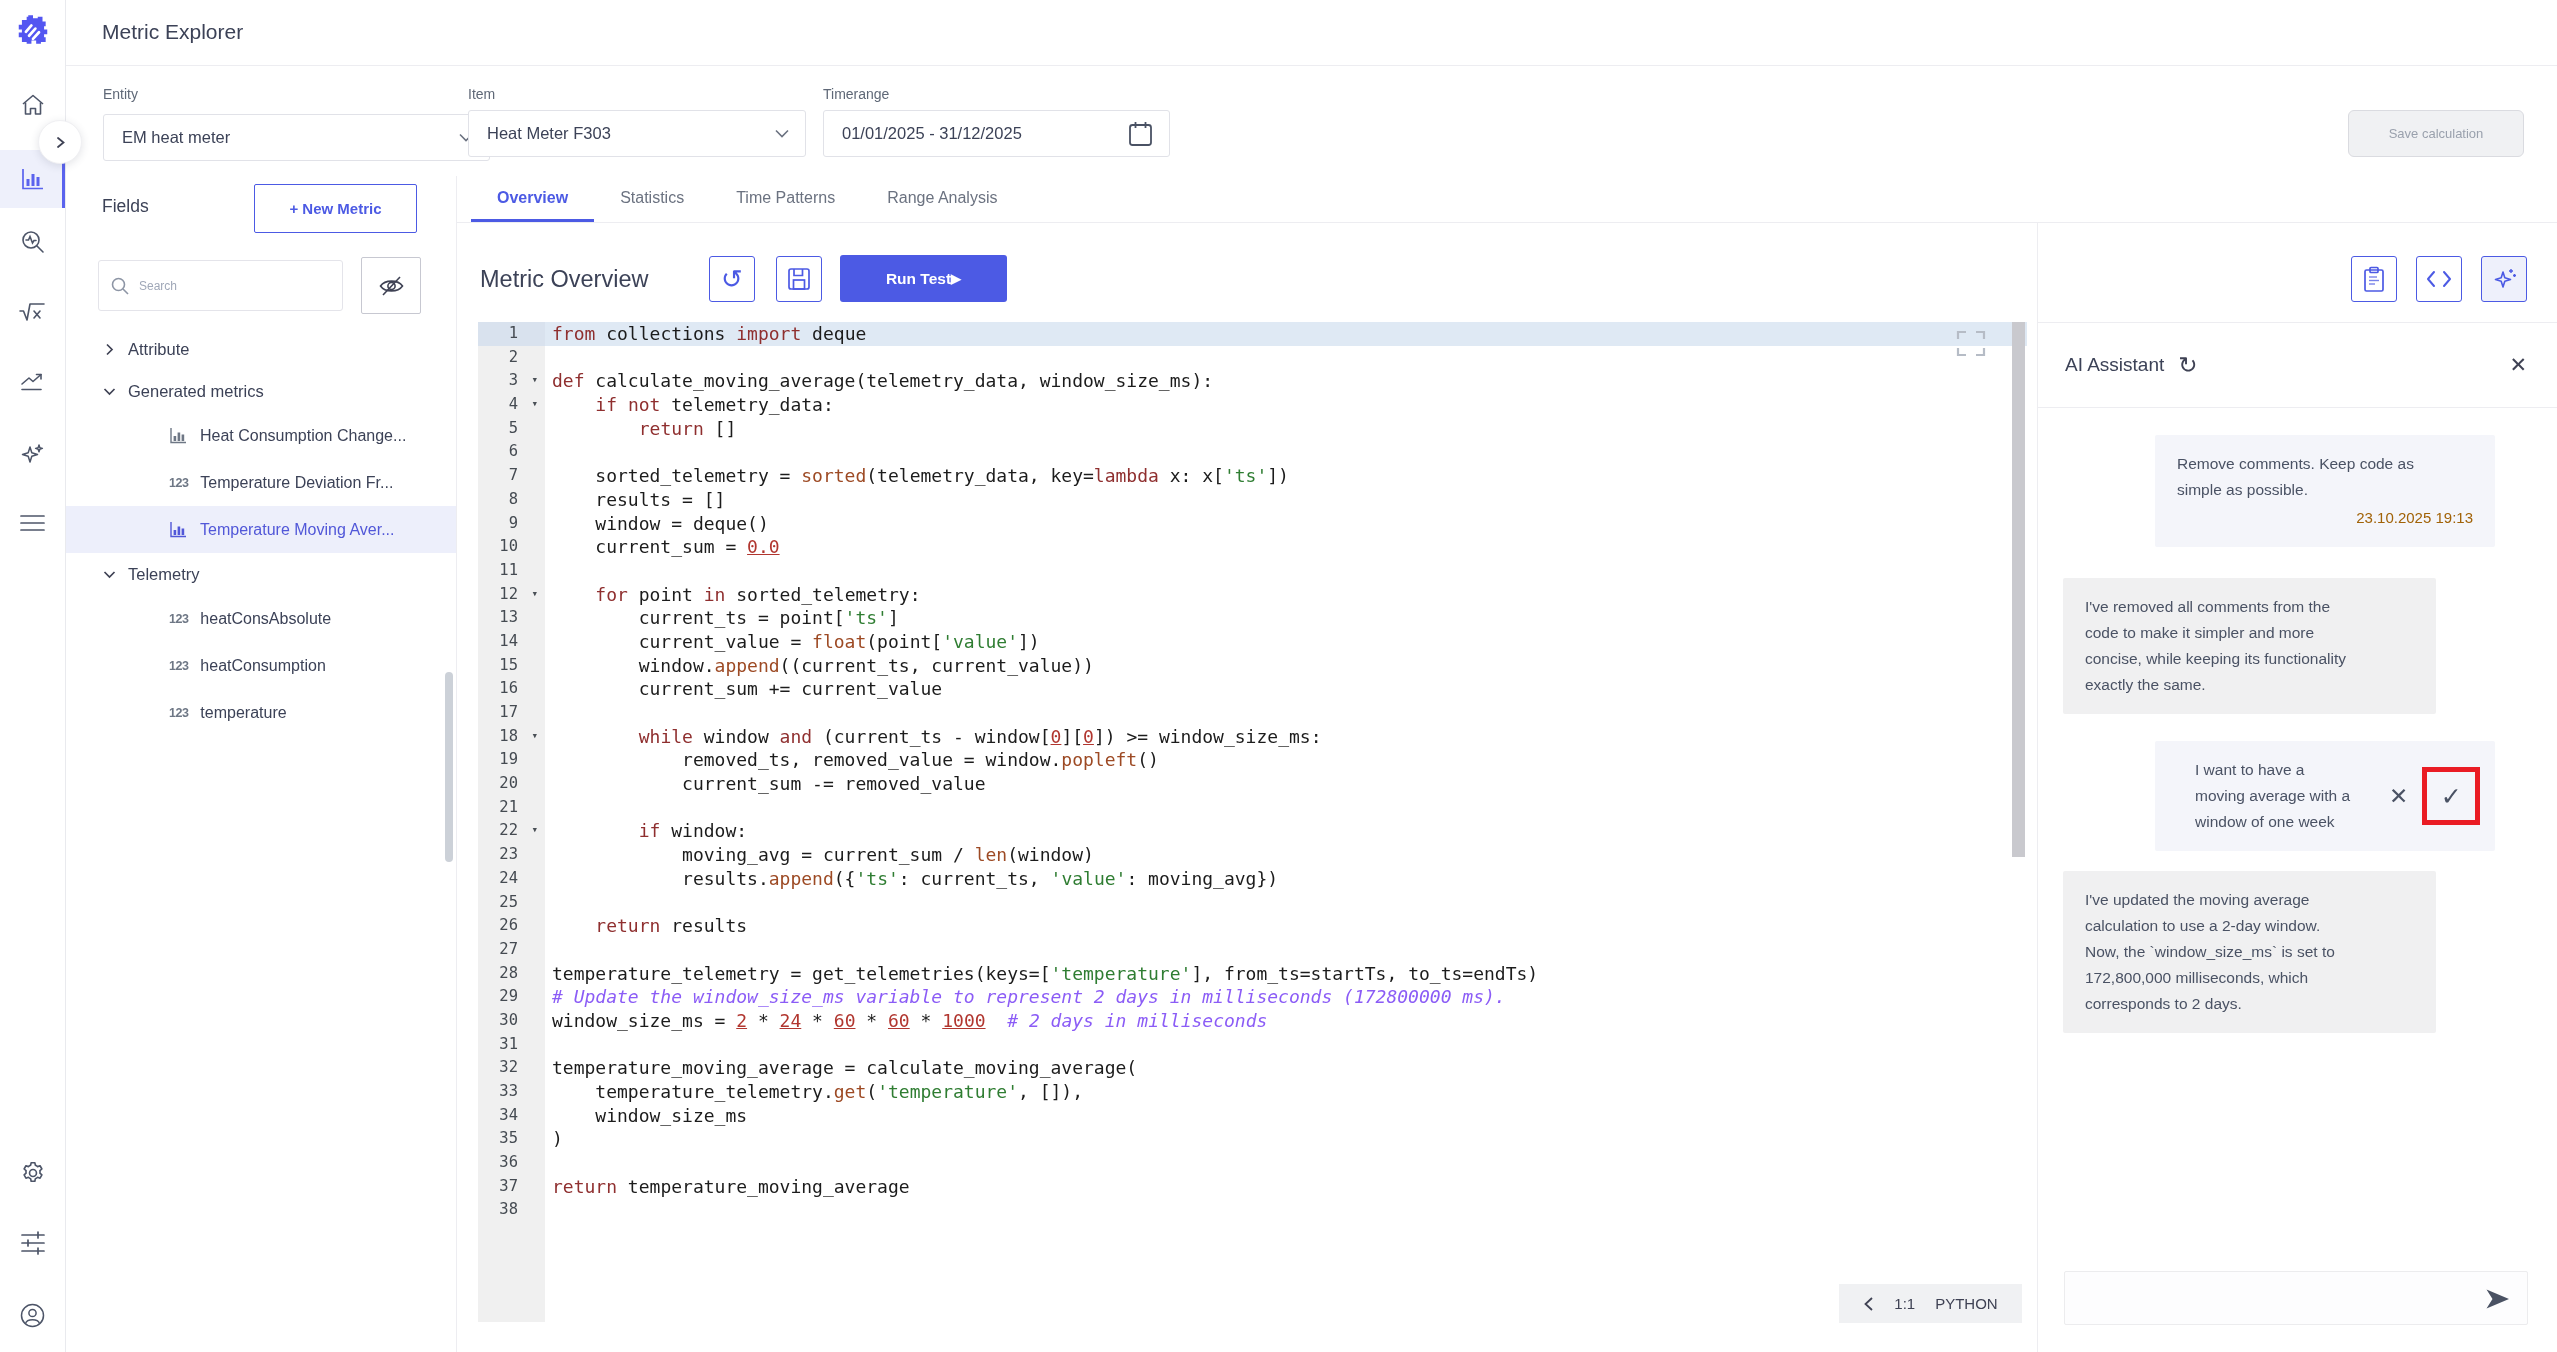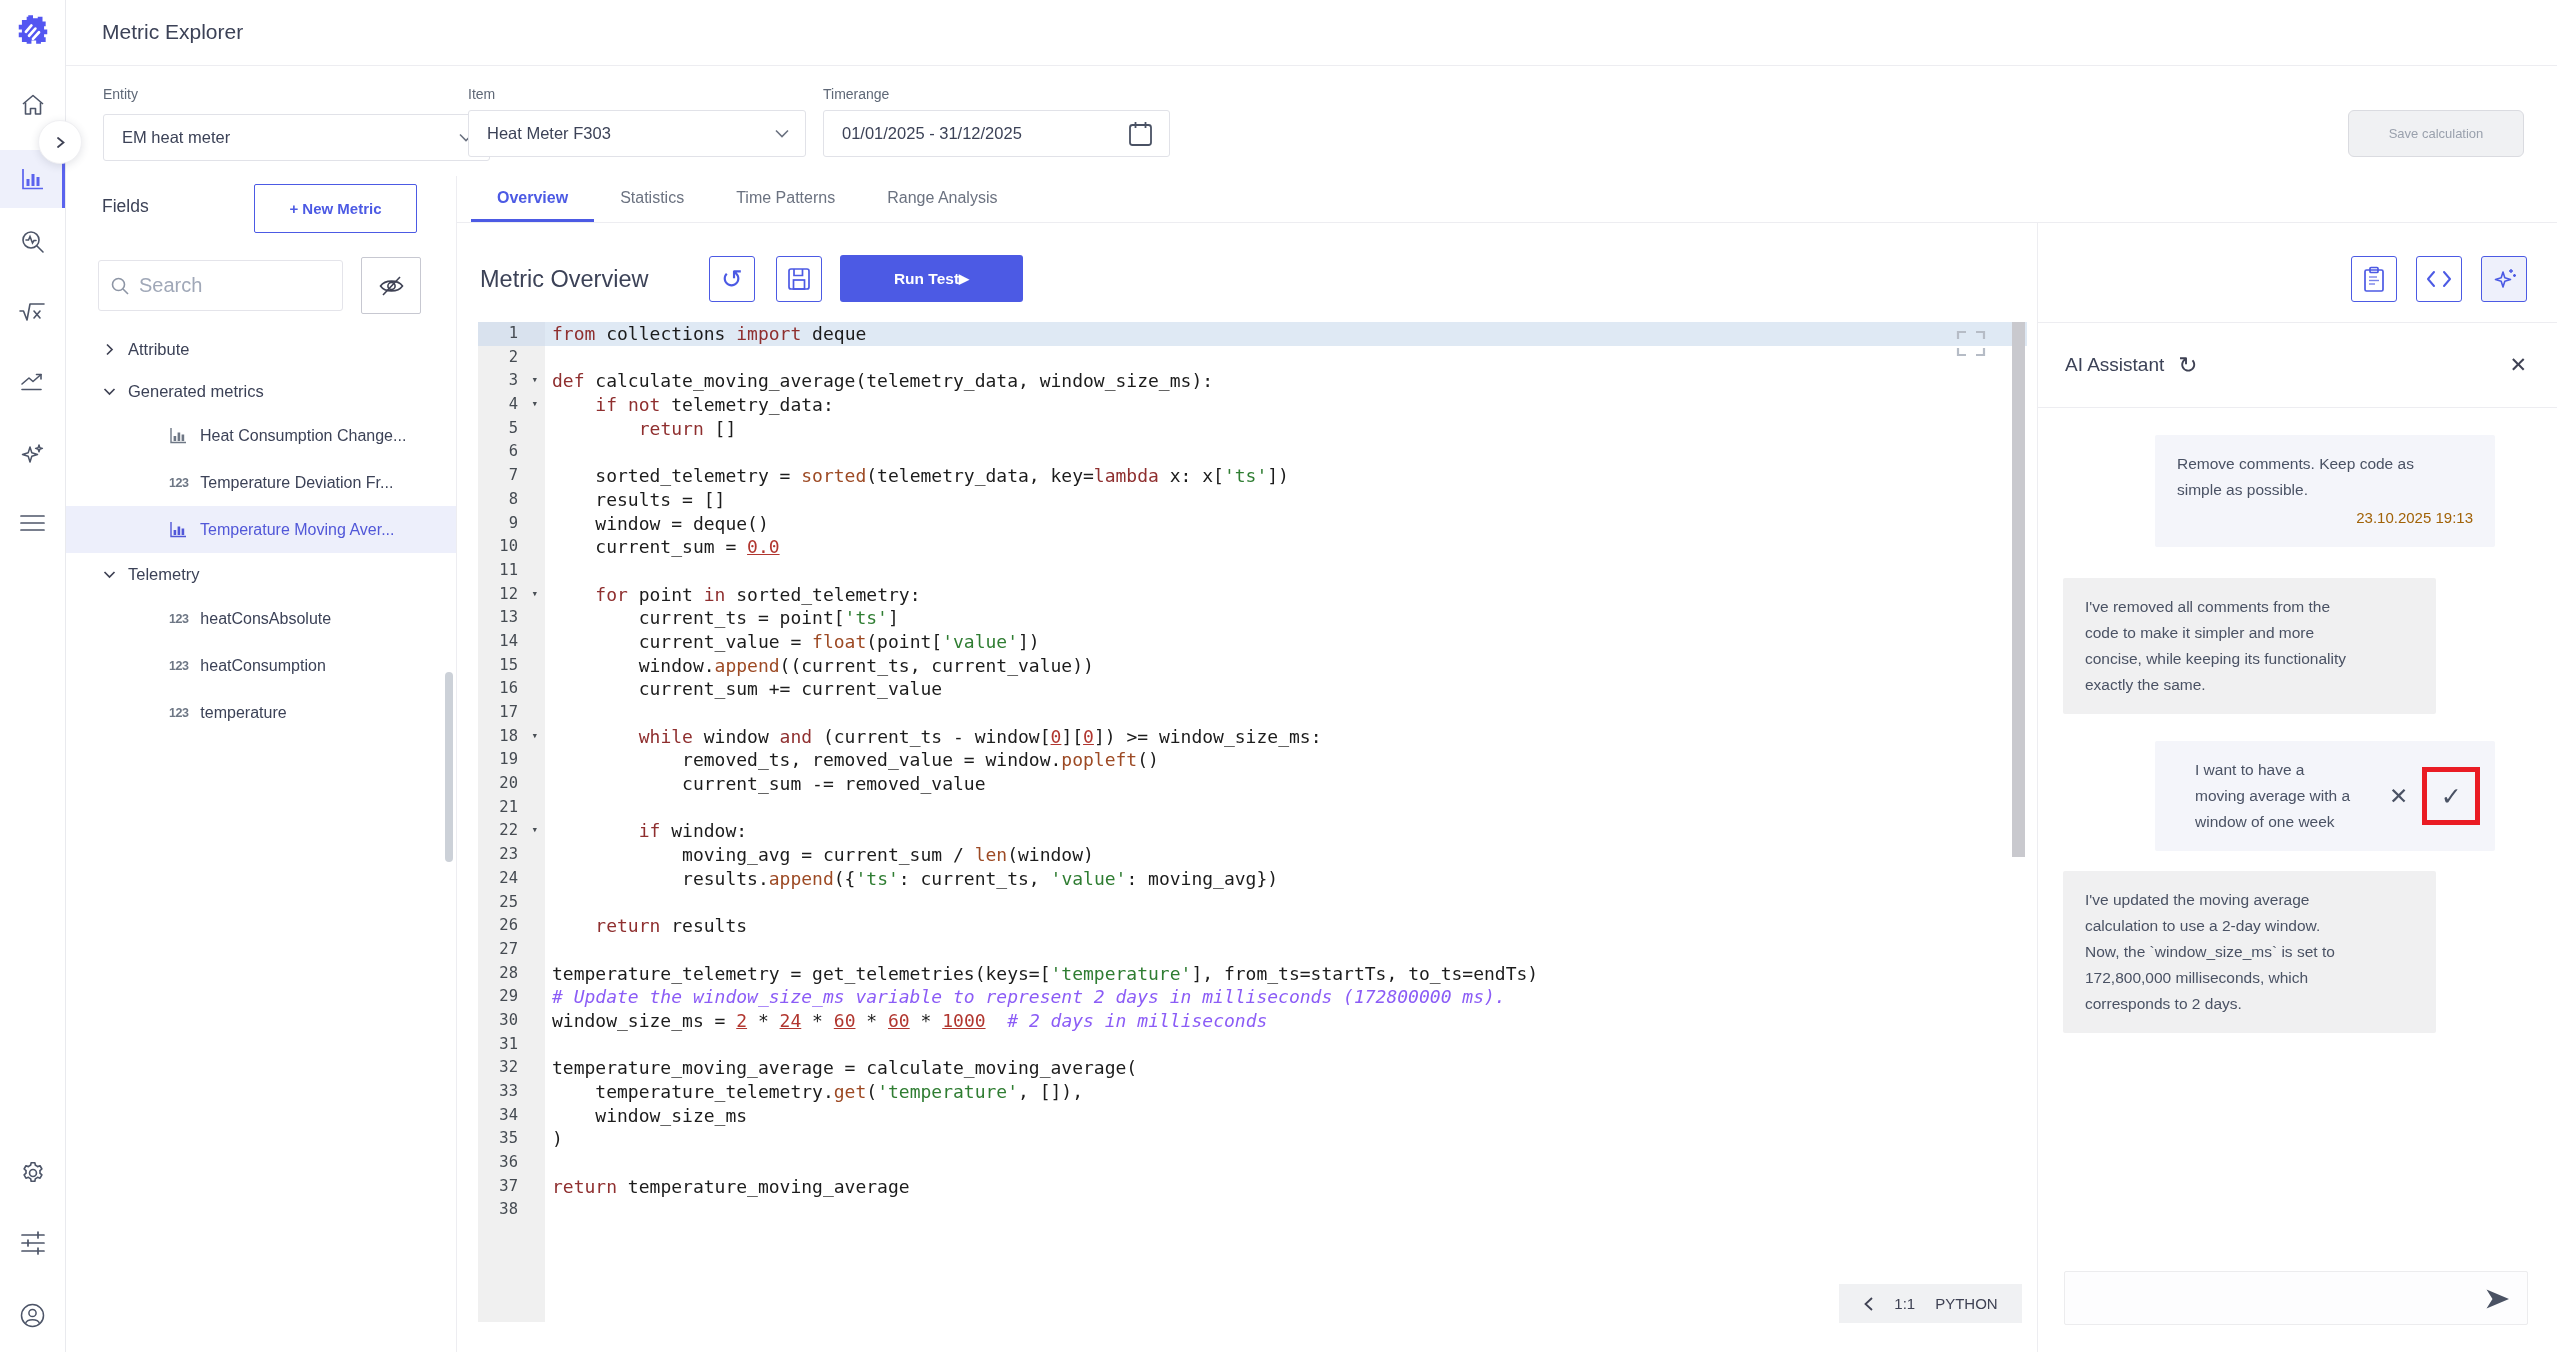--- a/index.html
+++ b/index.html
@@ -20,42 +20,42 @@
   .ctl-label { position: absolute; font-size: 14px; color: #5f6877; }
   .select, .datebox { position: absolute; height: 47px; background: #fff; border: 1px solid #e1e2e8; border-radius: 3px; display: flex; align-items: center; padding: 0 16px 0 18px; font-size: 16.5px; color: #3c4257; cursor: pointer; }
   .select .val { flex: 1; }
   .savebtn { position: absolute; left: 2348px; top: 110px; width: 176px; height: 47px; background: #f0f1f3; border: 1px solid #dadbe0; border-radius: 6px; font-size: 13px; color: #9aa1ad; display: flex; align-items: center; justify-content: center; cursor: default; }
 
   
   .fields { position: absolute; left: 66px; top: 176px; width: 391px; bottom: 0; background: #fff; border-right: 1px solid #ededf1; }
   .fields-title { position: absolute; left: 36px; top: 20px; font-size: 17.5px; font-weight: 500; color: #3c4257; }
   .newmetric { position: absolute; left: 188px; top: 8px; width: 163px; height: 49px; border: 1px solid #4c5ae4; border-radius: 2px; background: #fff; color: #4c5ae4; font-size: 15px; display: flex; align-items: center; justify-content: center; cursor: pointer; font-weight: bold; }
   .searchbox { position: absolute; left: 32px; top: 84px; width: 245px; height: 51px; border: 1px solid #e4e4ea; border-radius: 3px; display: flex; align-items: center; padding: 0 12px; gap: 10px; color: #8d95a5; }
-  .searchbox input { border: none; outline: none; width: 100%; font-size: 20px; font-family: "Liberation Sans", sans-serif; color: #3c4257; }
+  .searchbox input { border: none; outline: none; width: 100%; font-size: 12px; font-family: "Liberation Sans", sans-serif; color: #3c4257; }
   .searchbox input::placeholder { color: #a0a8b8; }
   .eyebtn { position: absolute; left: 295px; top: 81px; width: 60px; height: 57px; border: 1px solid #c7c8d1; border-radius: 2px; background: #fff; display: flex; align-items: center; justify-content: center; color: #3f4254; cursor: pointer; }
   .tree { position: absolute; left: 0; top: 146px; right: 0; padding-top: 6px; }
   .tgroup { height: 42px; display: flex; align-items: center; padding-left: 36px; gap: 11px; font-size: 16.5px; font-weight: 500; color: #3c4257; cursor: pointer; }
   .titem { height: 47px; display: flex; align-items: center; padding-left: 103px; gap: 12px; font-size: 16px; color: #3c4257; cursor: pointer; }
   .titem.selected { background: #edeffb; color: #5157d8; }
   .titem .ic { display: flex; align-items: center; color: #6e7785; }
   .titem.selected .ic { color: #5157d8; }
   .num-ic { font-size: 12.5px; font-weight: 600; letter-spacing: -0.5px; color: inherit; }
   .fields-scroll { position: absolute; right: 3px; top: 496px; width: 8px; height: 190px; border-radius: 4px; background: #ccd1d8; }
 
   
   .tabsbar { position: absolute; left: 457px; top: 176px; right: 0; height: 47px; background: #fff; border-bottom: 1px solid #ededf1; display: flex; padding-left: 14px; }
   .tab { padding: 0 26px; line-height: 44px; font-size: 16px; color: #6b7280; border-bottom: 3px solid transparent; cursor: pointer; }
   .tab.active { color: #4c5ae4; font-weight: 700; border-bottom-color: #4c5ae4; }
 
   
   .tb-title { position: absolute; left: 480px; top: 255px; height: 48px; line-height: 48px; font-size: 23.5px; font-weight: 500; color: #3c4257; }
   .pbtn { position: absolute; width: 46px; height: 46px; border: 1.5px solid #4c5ae4; border-radius: 3px; background: #fff; color: #4c5ae4; display: flex; align-items: center; justify-content: center; cursor: pointer; }
   .pbtn.lit { background: #eef0fb; }
-  .runbtn { position: absolute; left: 840px; top: 255px; width: 183px; height: 47px; background: #4c5ae4; border: none; border-radius: 3px; color: #fff; font-size: 15.5px; font-weight: 700; display: flex; align-items: center; justify-content: center; cursor: pointer; font-family: "Liberation Sans", sans-serif; }
+  .runbtn { position: absolute; left: 840px; top: 255px; width: 167px; height: 47px; background: #4c5ae4; border: none; border-radius: 3px; color: #fff; font-size: 15.5px; font-weight: 700; display: flex; align-items: center; justify-content: center; cursor: pointer; font-family: "Liberation Sans", sans-serif; }
 
   
   .editor { position: absolute; left: 478px; top: 322px; width: 1549px; height: 1000px; background: #fff; }
   .gutter-bg { position: absolute; left: 0; top: 0; width: 67px; height: 100%; background: #f0f0f0; }
   .code-rows { position: absolute; left: 0; top: 0; right: 0; font-family: "DejaVu Sans Mono", monospace; }
   .crow { display: flex; height: 23.7px; }
   .crow .gut { position: relative; flex: 0 0 67px; text-align: right; padding-right: 27px; font-size: 15.5px; line-height: 23.7px; color: #454b52; }
   .crow .gut .fold { position: absolute; right: 7px; top: -1px; font-size: 11px; color: #4a5056; }
   .crow .src { flex: 1; padding-left: 7px; font-size: 18px; line-height: 23.7px; white-space: pre; color: #1c1c1c; }
   .crow.activeline .gut { background: #d9e2ee; }

